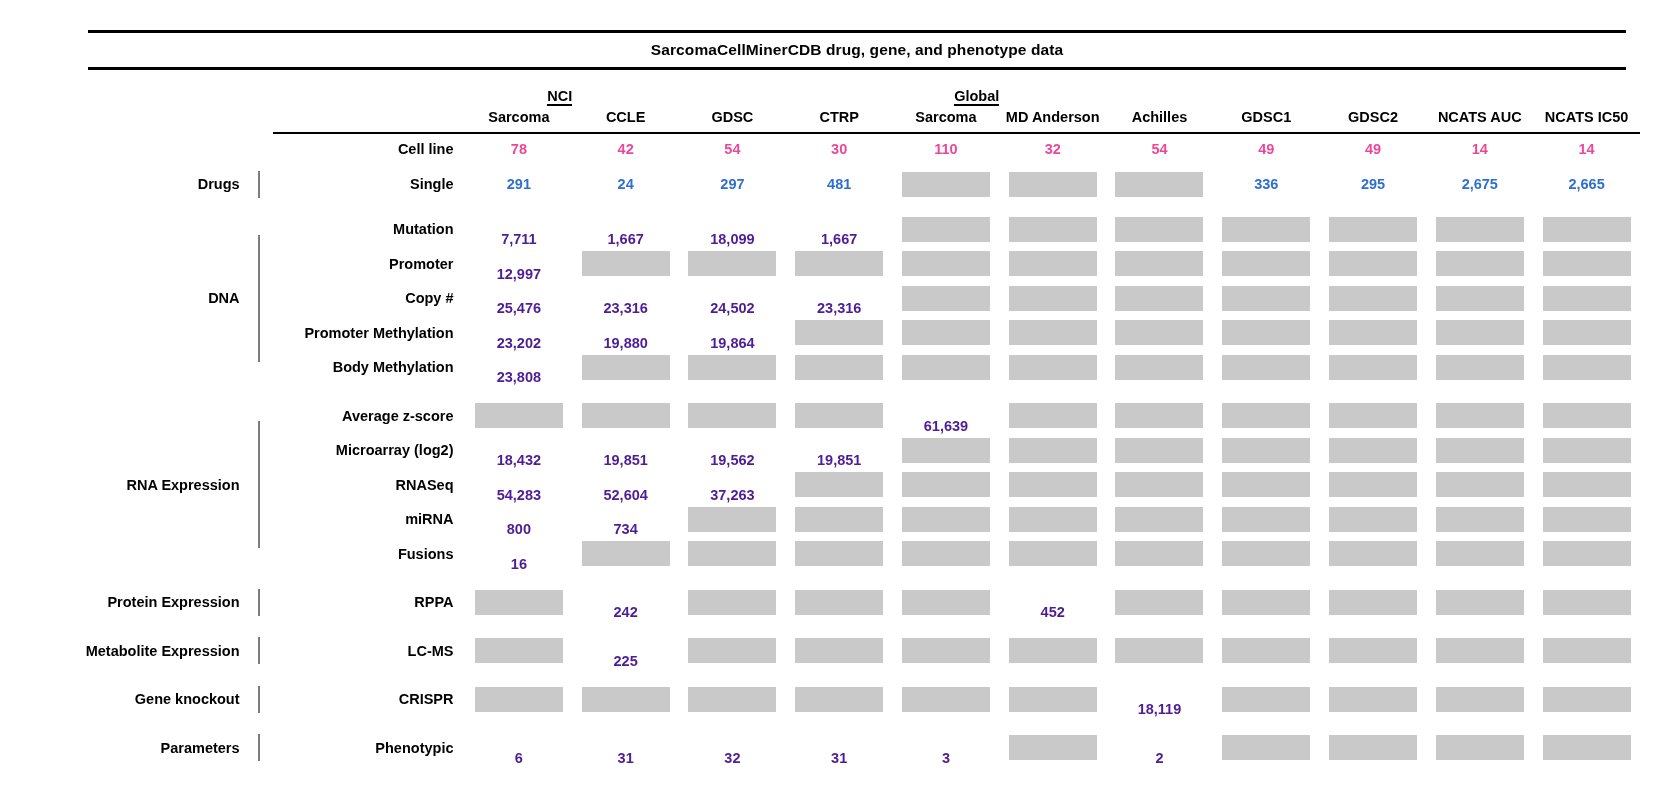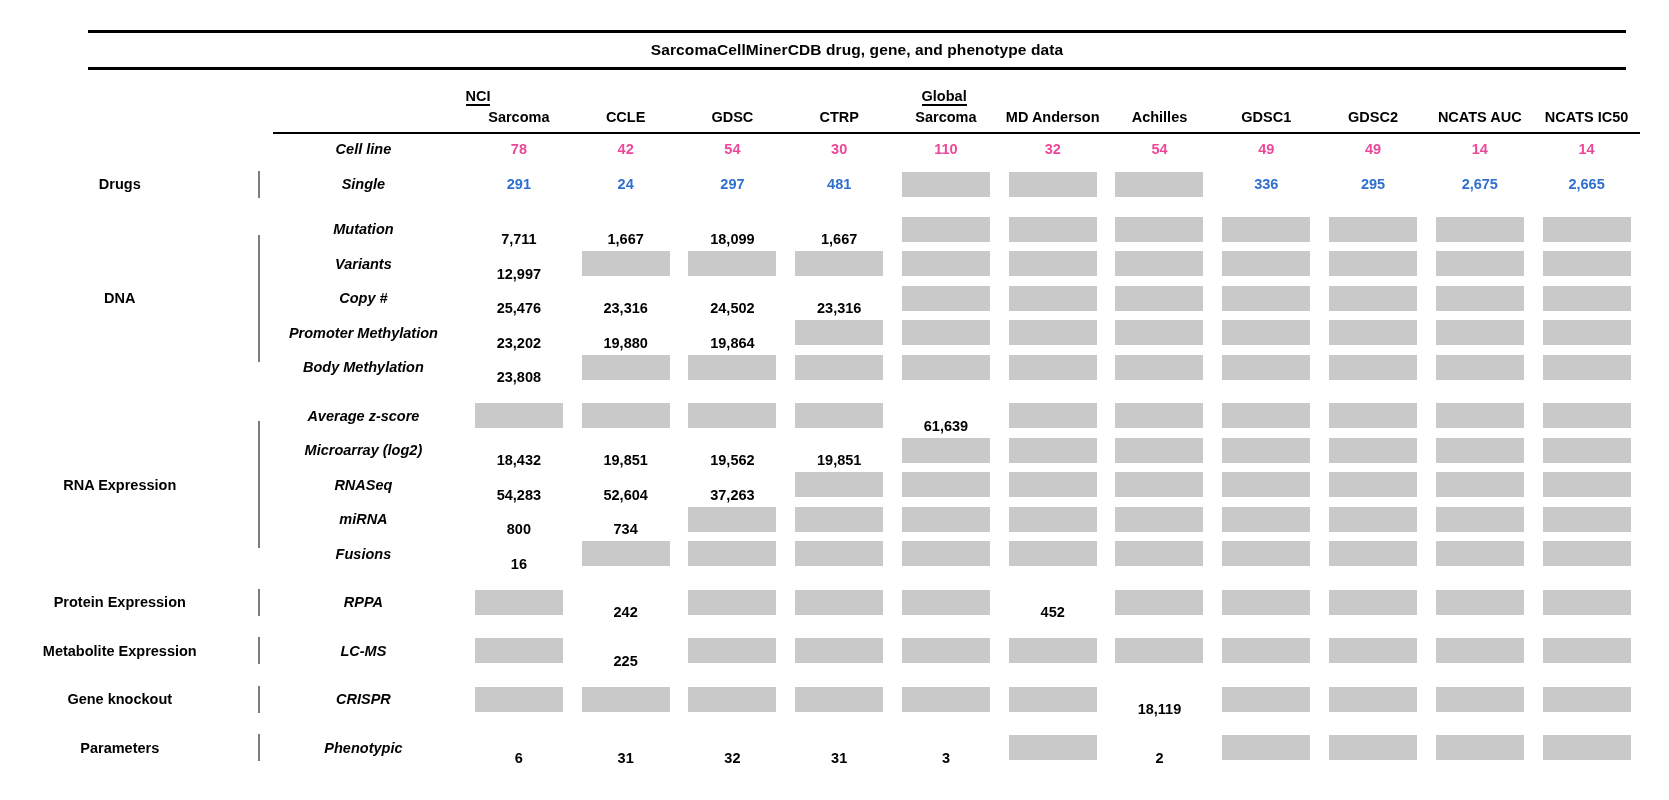--- a/index.html
+++ b/index.html
@@ -60,40 +60,39 @@
     font-weight: bold;
     line-height: 1.0;
   }
 
   col.c-group { width: 230px; }
   col.c-bar   { width: 26px;  }
   col.c-row   { width: 180px; }
   col.c-data  { width: 100px; }
 
   .group-label {
-    text-align: center;
+    text-align: right;
     padding-right: 6px !important;
     font-size: 14.5px;
     font-weight: bold;
     white-space: nowrap;
   }
   .rowlabel {
-    text-align: center;
+    text-align: right;
     padding-right: 12px !important;
     white-space: nowrap;
-    font-style: italic;
   }
   .cell {
     text-align: center;
     height: 25px;
   }
   .val { display: inline-block; }
   .red  { color: #ec4899; }
   .blue { color: #2f6fd0; }
-  .black { color: #000000; margin-top: 20px; }
+  .black { color: #4c1d95; margin-top: 20px; }
 
   
   .blank {
     display: block;
     width: 88px;
     height: 25px;
     background: #c9c9c9;
     margin: 0 auto;
   }
 
@@ -105,21 +104,21 @@
     height: 22px;
     vertical-align: bottom;
     padding-bottom: 3px !important;
   }
   .colhead .sub {
     display: inline-block;
     min-width: 86px;
     padding-bottom: 2px;
   }
   .colhead-top {
-    text-align: left;
+    text-align: right;
     font-size: 14.5px;
     font-weight: bold;
     height: 20px;
     vertical-align: bottom;
     padding-bottom: 1px !important;
   }
 
   
   tr.header-rule td {
     height: 3px;
@@ -287,21 +286,21 @@
             <span class="blank"></span>
           </td>
           <td class="cell">
             <span class="blank"></span>
           </td>
           <td class="cell">
             <span class="blank"></span>
           </td>
         </tr>
         <tr>
-          <td class="rowlabel">Variants</td>
+          <td class="rowlabel">Promoter</td>
           <td class="cell"><span class="val black">12,997</span></td>
           <td class="cell">
             <span class="blank"></span>
           </td>
           <td class="cell">
             <span class="blank"></span>
           </td>
           <td class="cell">
             <span class="blank"></span>
           </td>

